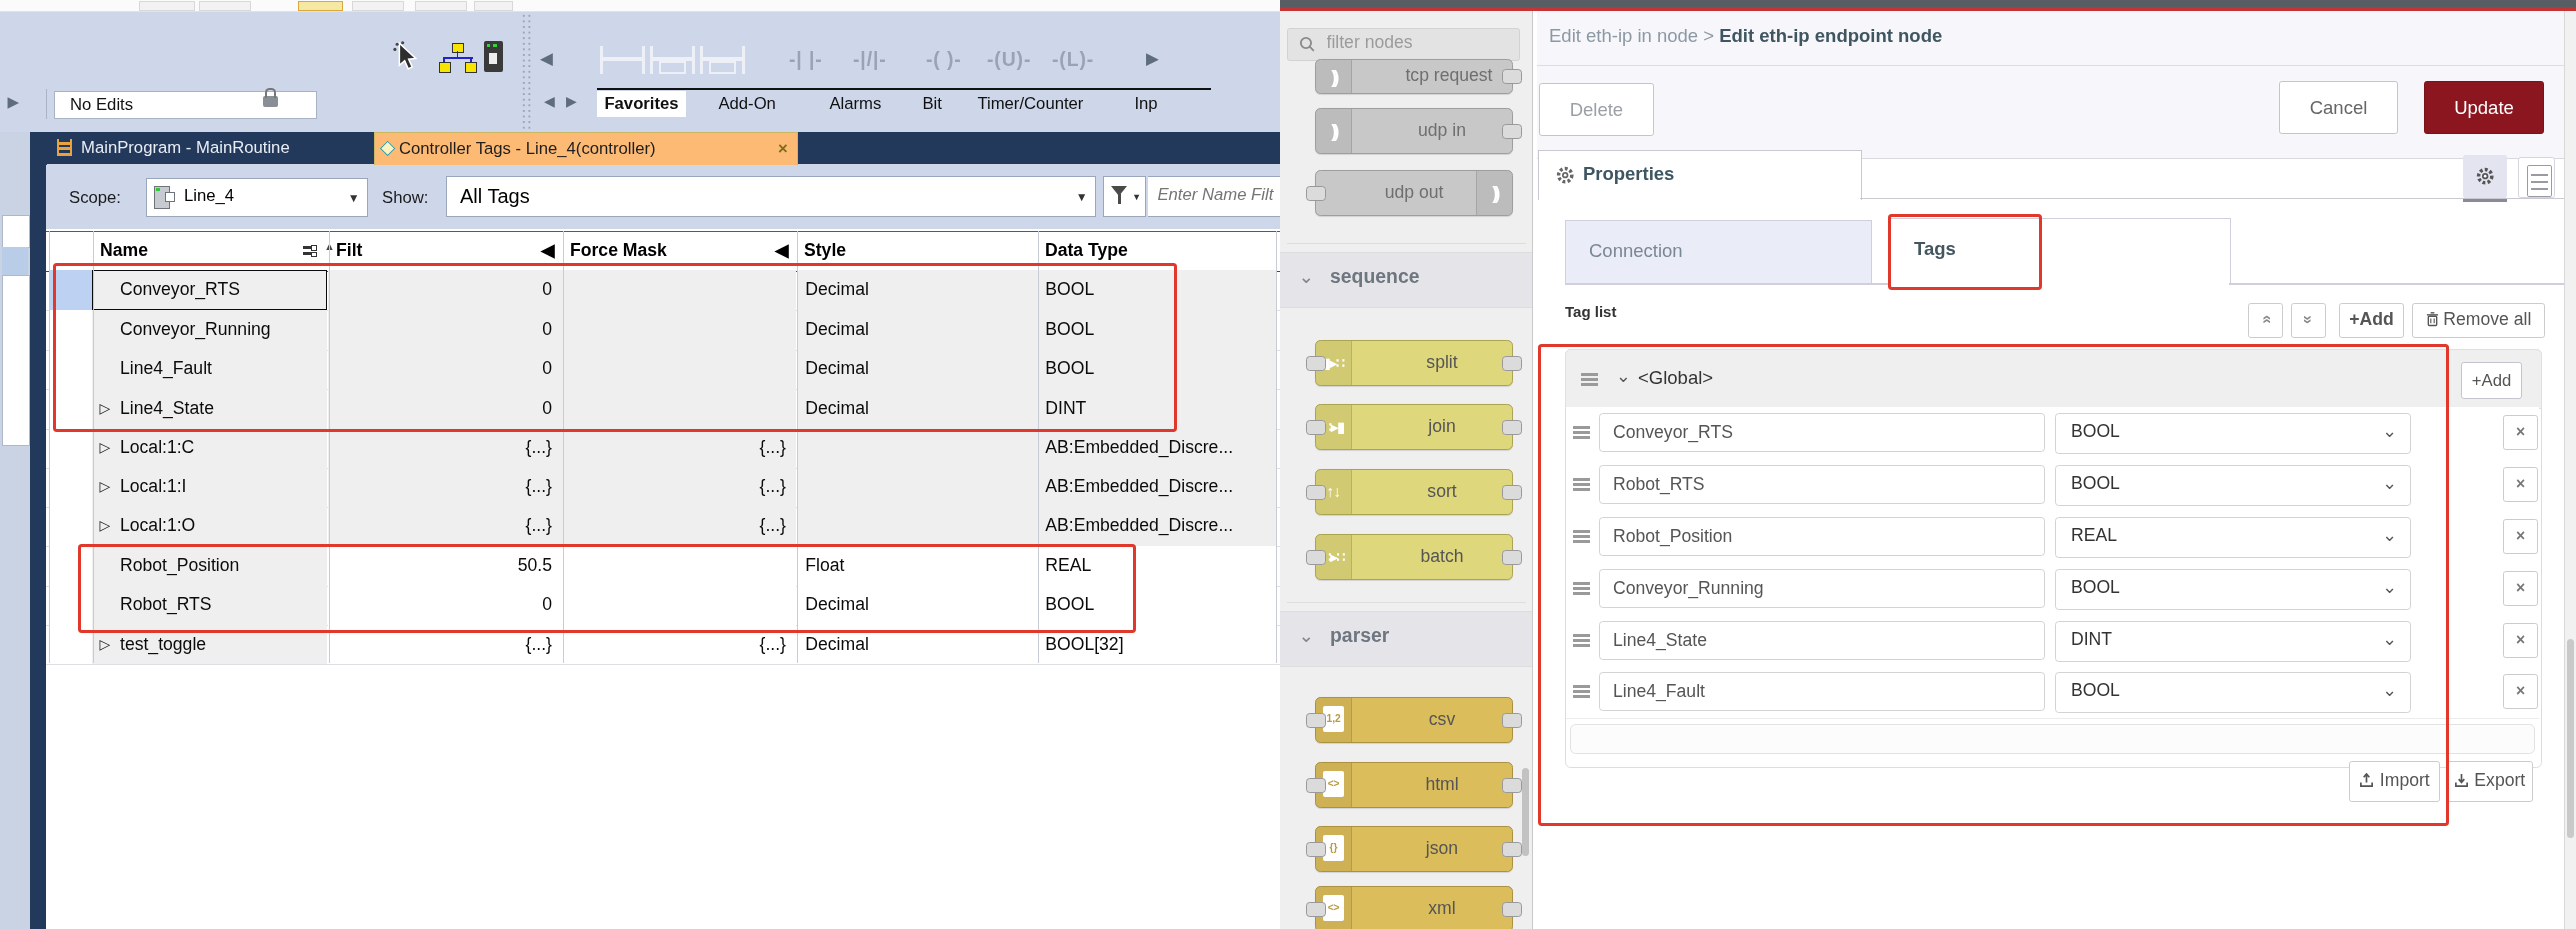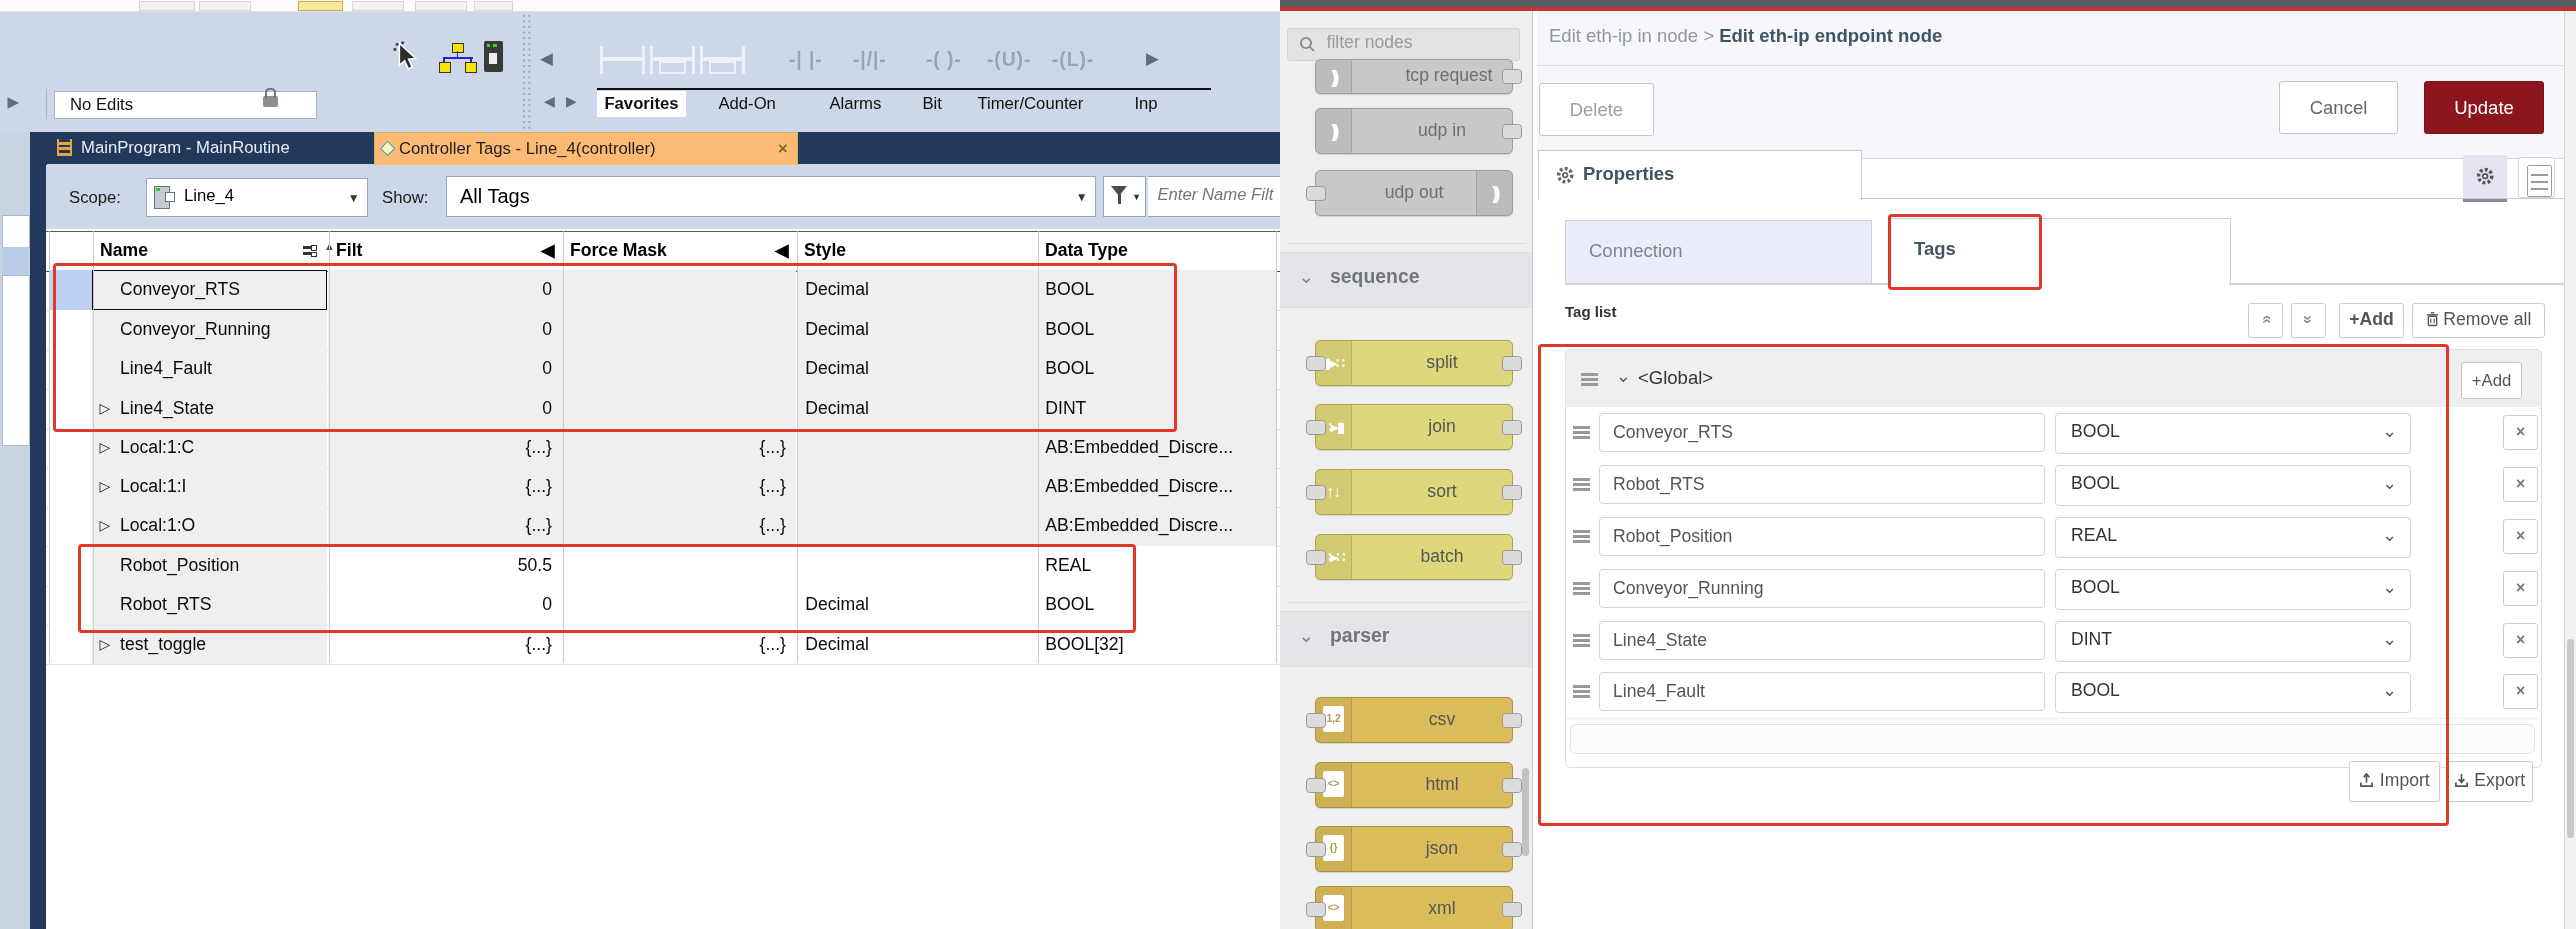--- a/index.html
+++ b/index.html
@@ -343,20 +343,21 @@
       <div class="cell c-style g"></div>
       <div class="cell c-type g">AB:Embedded_Discre...</div>
     </div>
     <div class="trow" style="top:546px;">
       <div class="cell c-sel"></div>
       <div class="cell c-name">
           <span class="nm">Robot_Position</span>
         </div>
       <div class="cell c-val w">50.5</div>
       <div class="cell c-mask w"></div>
+      <div class="cell c-style w">Float</div>
       <div class="cell c-type w">REAL</div>
     </div>
     <div class="trow" style="top:585px;">
       <div class="cell c-sel"></div>
       <div class="cell c-name">
           <span class="nm">Robot_RTS</span>
         </div>
       <div class="cell c-val w">0</div>
       <div class="cell c-mask w"></div>
       <div class="cell c-style w">Decimal</div>

